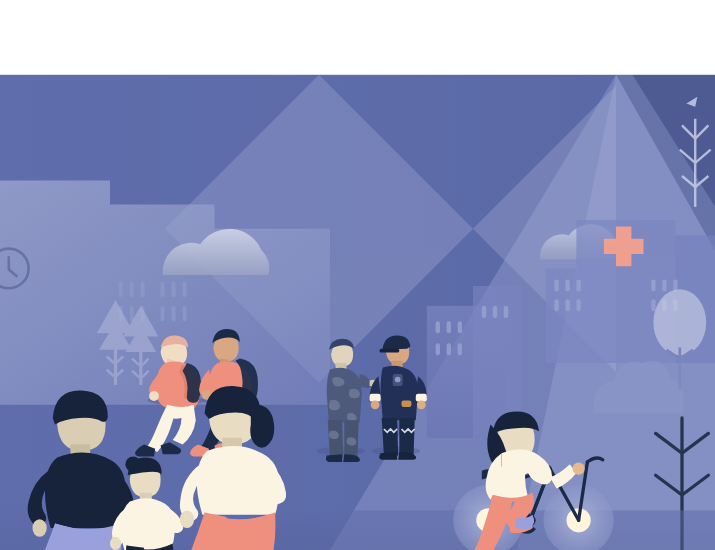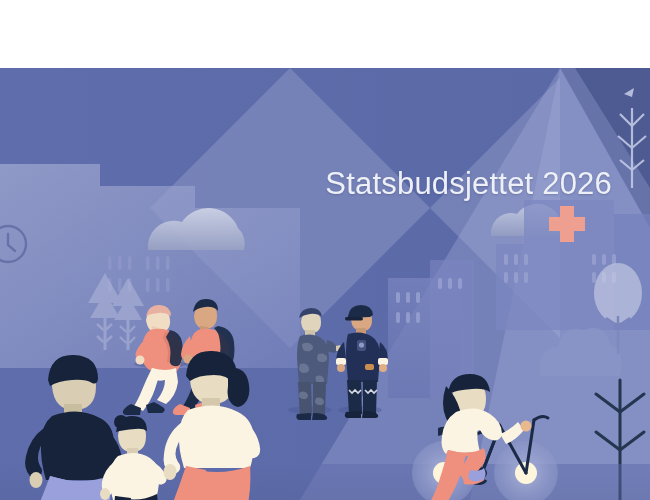--- a/index.html
+++ b/index.html
@@ -360,16 +360,15 @@
         <path d="M462,404 q12,4 20,-2 l2,10 q-8,6 -20,4 z" fill="#ef907f"></path>
         <path d="M470,402 q10,2 14,-2 q4,8 -2,12 q-8,4 -14,-2 z" fill="#9aa0dc"></path>
         <path d="M428,438 q-8,4 -8,8 q0,4 5,4 l18,0 l0,-10 z" fill="#9aa0dc"></path>
       </g>
 
       <g opacity="0.35">
         <ellipse cx="200" cy="468" rx="70" ry="9" fill="#3e4b87"></ellipse>
       </g>
     </svg>
 
-    <div id="title">Statsbudsjettet 2026</div>
   </div>
 
 </div>
 
 </body></html>

